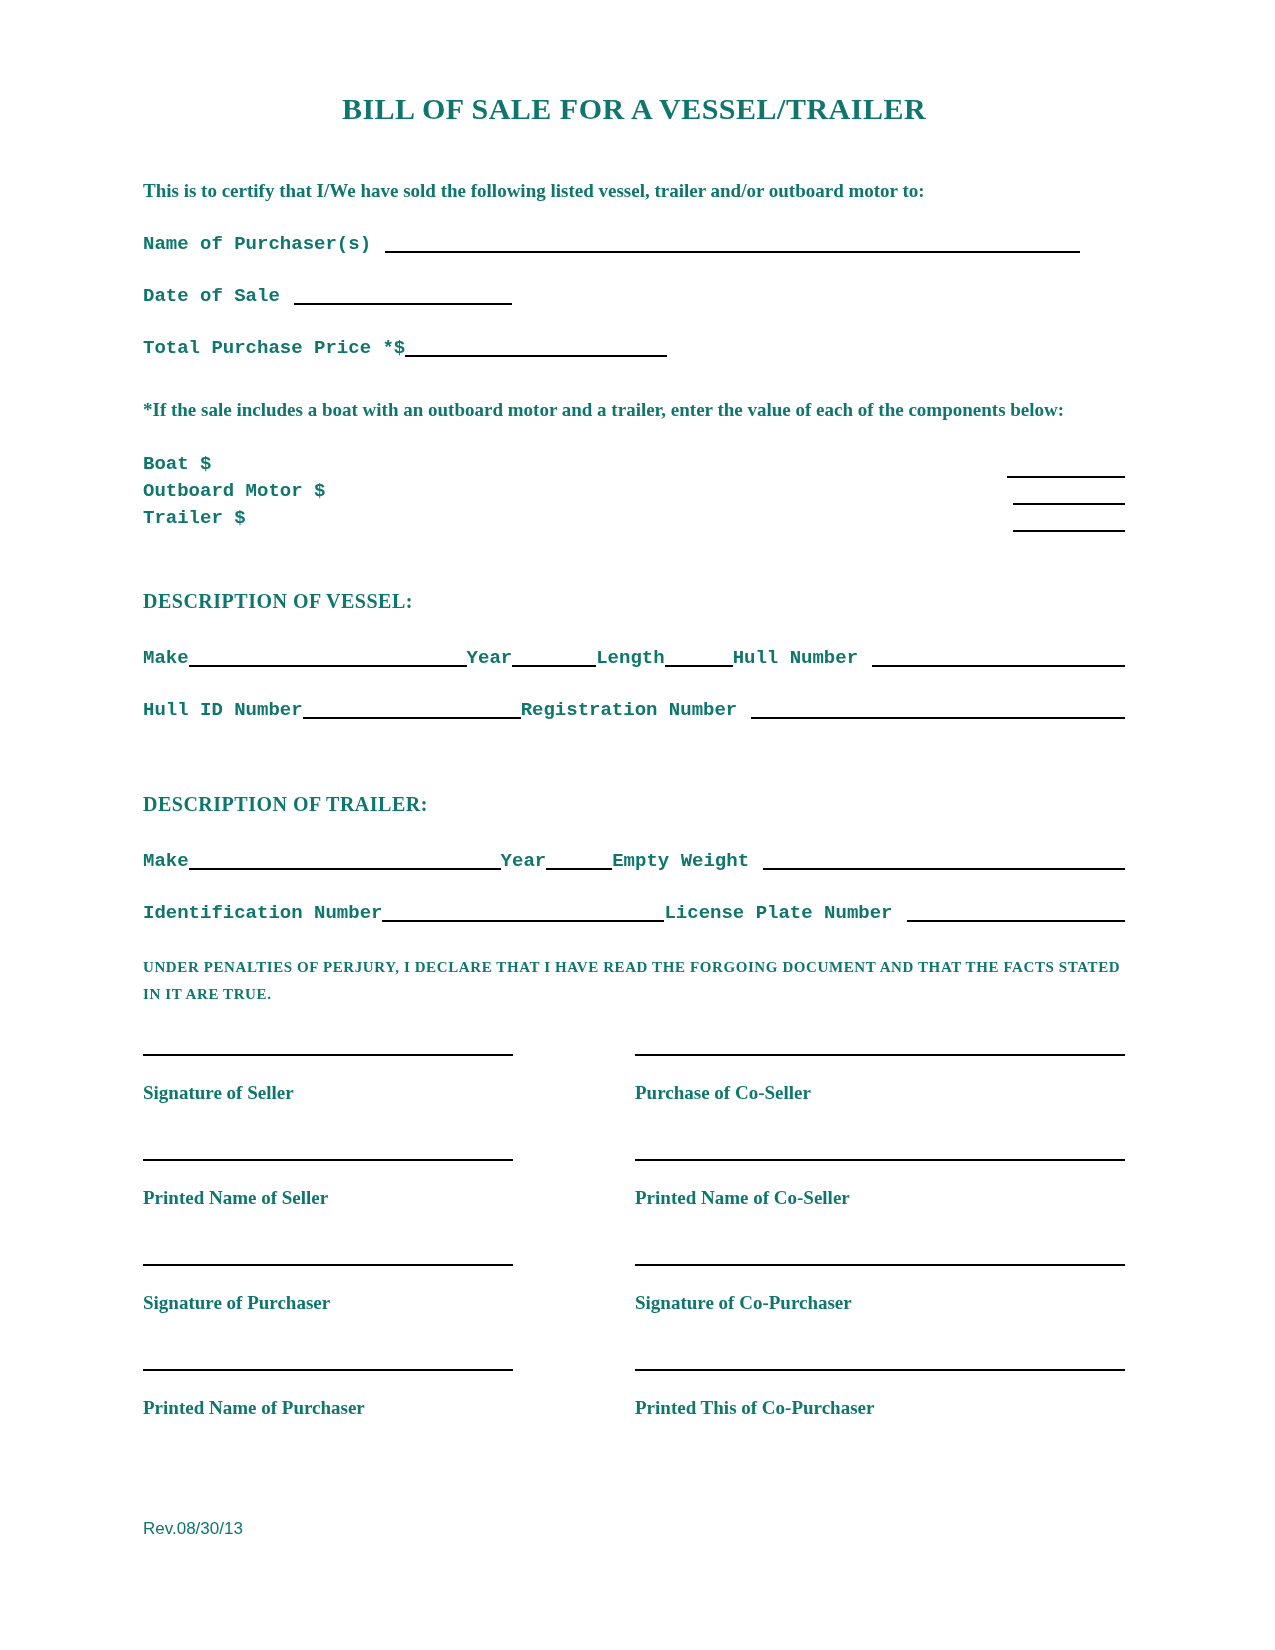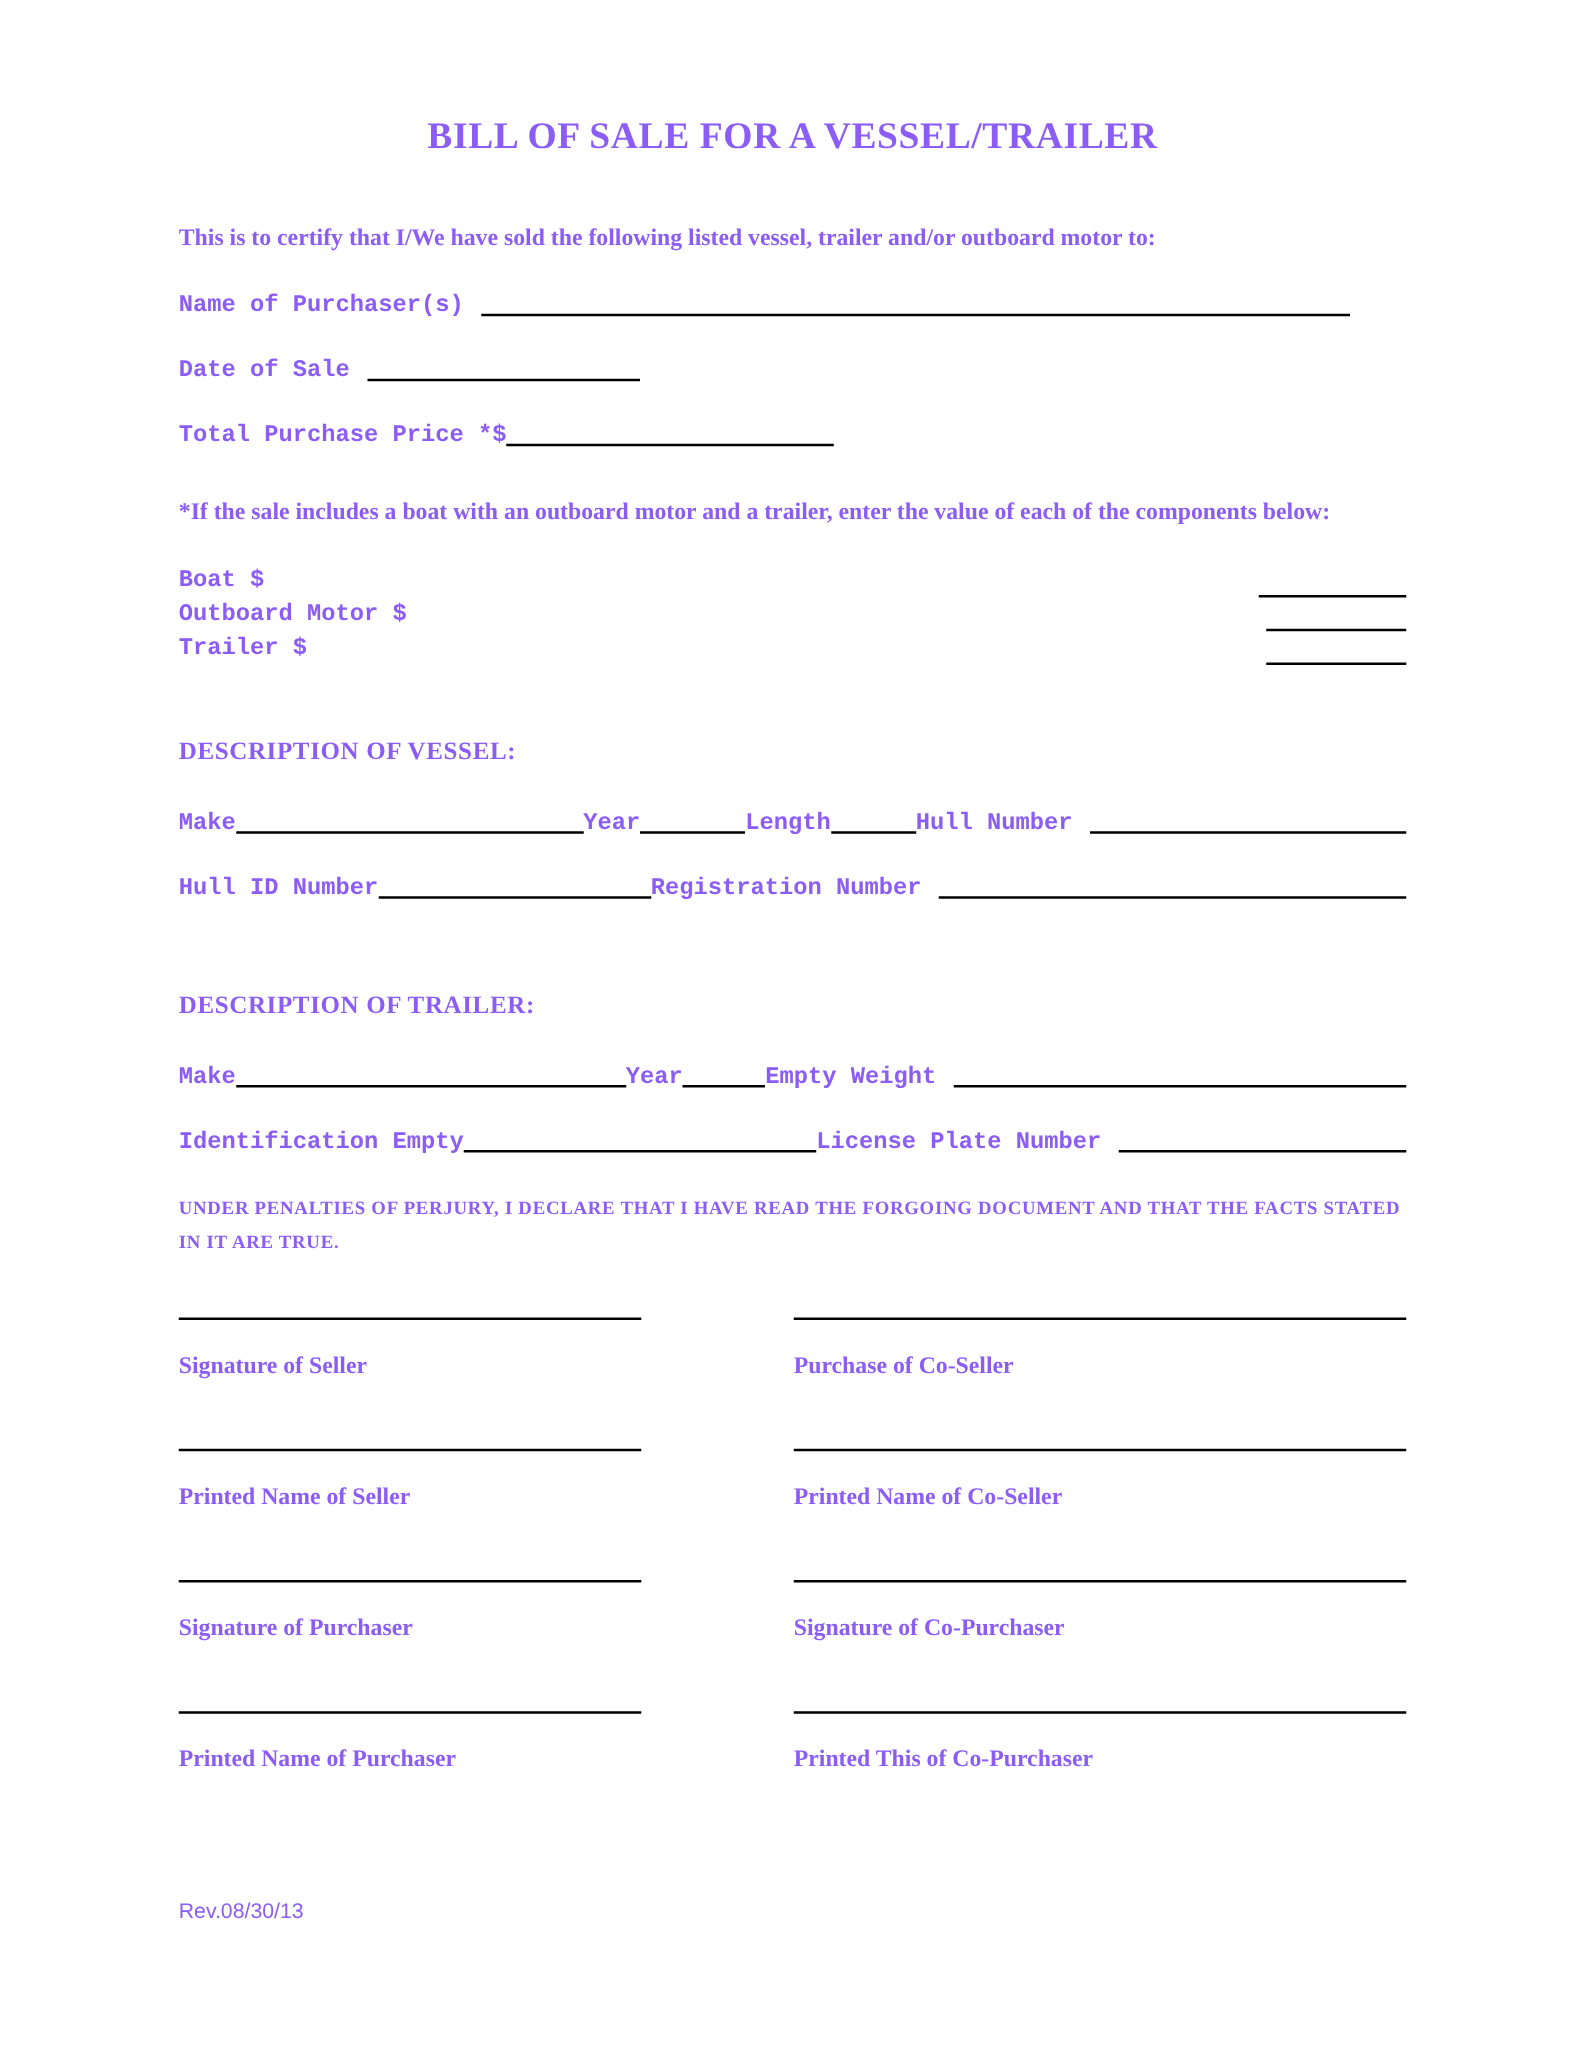--- a/index.html
+++ b/index.html
@@ -8,21 +8,21 @@
     background: #ffffff;
   }
   .page {
     position: relative;
     width: 1275px;
     min-height: 1650px;
     margin: 0 auto;
     background: #ffffff;
     font-family: "Liberation Serif", "DejaVu Serif", serif;
     font-weight: bold;
-    color: #8b5cf6;
+    color: #0f766e;
     box-sizing: border-box;
     padding: 92px 150px 40px 143px;
   }
   .doc-title {
     text-align: center;
     font-size: 30px;
     letter-spacing: 0.5px;
     margin: 0 0 48px 0;
   }
   .para {
@@ -155,21 +155,21 @@
     <span class="lbl">Make</span>
     <span class="blank" style="width:312px;"></span>
     <span class="lbl">Year</span>
     <span class="blank" style="width:66px;"></span>
     <span class="lbl">Empty Weight</span>
     <span class="sp-md"></span>
     <span class="blank grow"></span>
   </div>
 
   <div class="row">
-    <span class="lbl">Identification Empty</span>
+    <span class="lbl">Identification Number</span>
     <span class="blank" style="width:282px;"></span>
     <span class="lbl">License Plate Number</span>
     <span class="sp-md"></span>
     <span class="blank grow"></span>
   </div>
 
   <p class="perjury">UNDER PENALTIES OF PERJURY, I DECLARE THAT I HAVE READ THE FORGOING DOCUMENT AND THAT THE FACTS STATED IN IT ARE TRUE.</p>
 
   <div class="sig-grid">
     <div class="sig-col-left">

